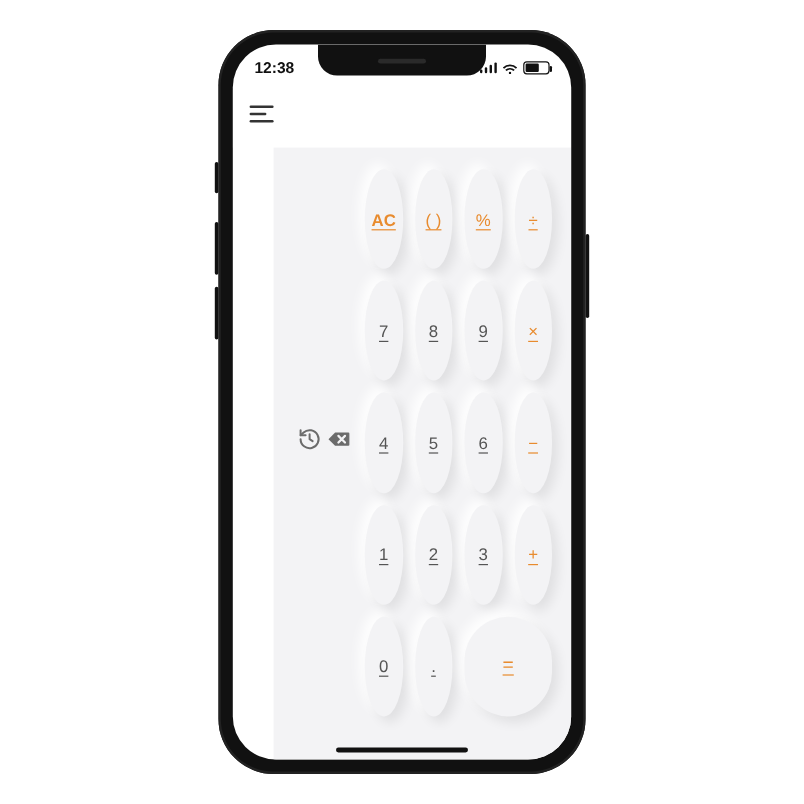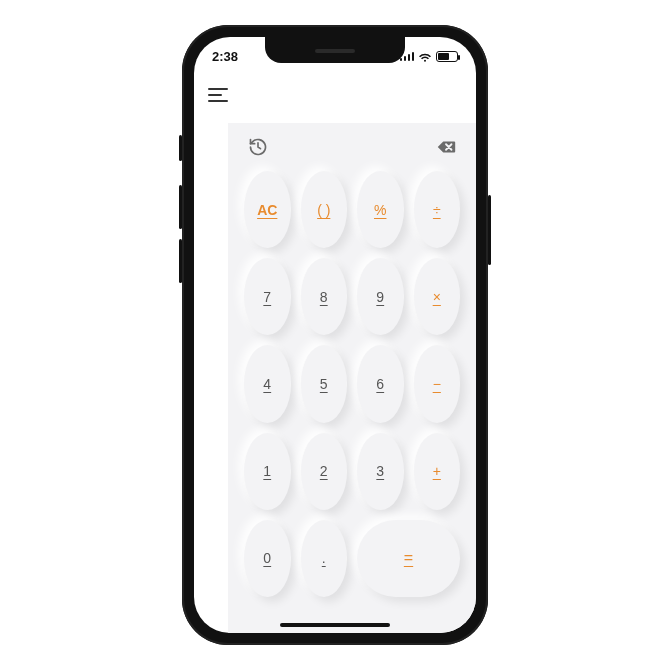--- a/index.html
+++ b/index.html
@@ -38,21 +38,21 @@
   .signal i:nth-child(3){height:7px} .signal i:nth-child(4){height:9px}
   .wifi { position: relative; width: 14px; height: 10px; }
   .battery { width:22px; height:11px; border:1px solid #111; border-radius:3px; position:relative; }
   .battery::after{content:""; position:absolute; right:-3px; top:3px; width:2px; height:5px; background:#111; border-radius:1px;}
   .battery i{ position:absolute; left:1px; top:1px; bottom:1px; width:55%; background:#111; border-radius:1px;}
   .top-area { flex: 0 0 auto; padding: 6px 14px 14px; background:#fff; }
   .menu-btn { width:28px; height:28px; display:flex; flex-direction:column; justify-content:center; gap:4px; }
   .menu-btn span{ height:2px; background:#333; border-radius:1px; }
   .menu-btn span:nth-child(1){width:20px} .menu-btn span:nth-child(2){width:14px} .menu-btn span:nth-child(3){width:20px}
   .display { text-align:right; padding: 24px 6px 6px; font-size:15px; color:#4a4a4a; min-height: 80px; }
-  .keypad-area { flex:1; background:#f3f3f5; padding: 10px 12px 32px; display:flex; flex-direction:column;margin-left:34px; }
+  .keypad-area { flex:1; background:#f3f3f5; padding: 10px 12px 32px; display:flex; flex-direction:row;margin-left:34px; }
   .util-row { display:flex; justify-content:space-between; align-items:center; padding: 2px 6px 4px; }
   .hist-icn, .bksp-icn { width:24px; height:24px; display:flex; align-items:center; justify-content:center; color:#6b6b6b; }
   .grid { flex:1; display:grid; grid-template-columns: repeat(4, 1fr); grid-template-rows: repeat(5, 1fr); gap: 10px; padding: 8px 4px 4px; }
   .key {
     background:#f3f3f5; border-radius:50%; display:flex; align-items:center; justify-content:center;
     box-shadow: 5px 5px 10px rgba(0,0,0,0.08), -5px -5px 10px rgba(255,255,255,0.9);
     font-size:14px; font-weight:500; cursor:pointer; user-select:none;
   }
   .key span{ text-decoration: underline; text-decoration-thickness:1px; text-underline-offset:3px; }
   .key.num span{ color:#555; }
@@ -69,21 +69,21 @@
 
 <div class="stage">
   <div class="phone">
     <div class="side-btn side-left-1"></div>
     <div class="side-btn side-left-2"></div>
     <div class="side-btn side-left-3"></div>
     <div class="side-btn side-right"></div>
     <div class="screen">
       <div class="notch"></div>
       <div class="status-bar">
-        <div>2:38</div>
+        <div>12:38</div>
         <div class="status-right">
           <div class="signal">
               <i></i>
               <i></i>
               <i></i>
               <i></i>
             </div>
           <div class="wifi">
             <svg viewBox="0 0 16 12" width="14" height="10">
                 <path d="M8 10.5a1.2 1.2 0 100-2.4 1.2 1.2 0 000 2.4zM3.2 6.2a7 7 0 019.6 0l-1.3 1.3a5.2 5.2 0 00-7 0L3.2 6.2zM.8 3.8a10.3 10.3 0 0114.4 0l-1.3 1.3a8.5 8.5 0 00-11.8 0L.8 3.8z" fill="#111"></path>

